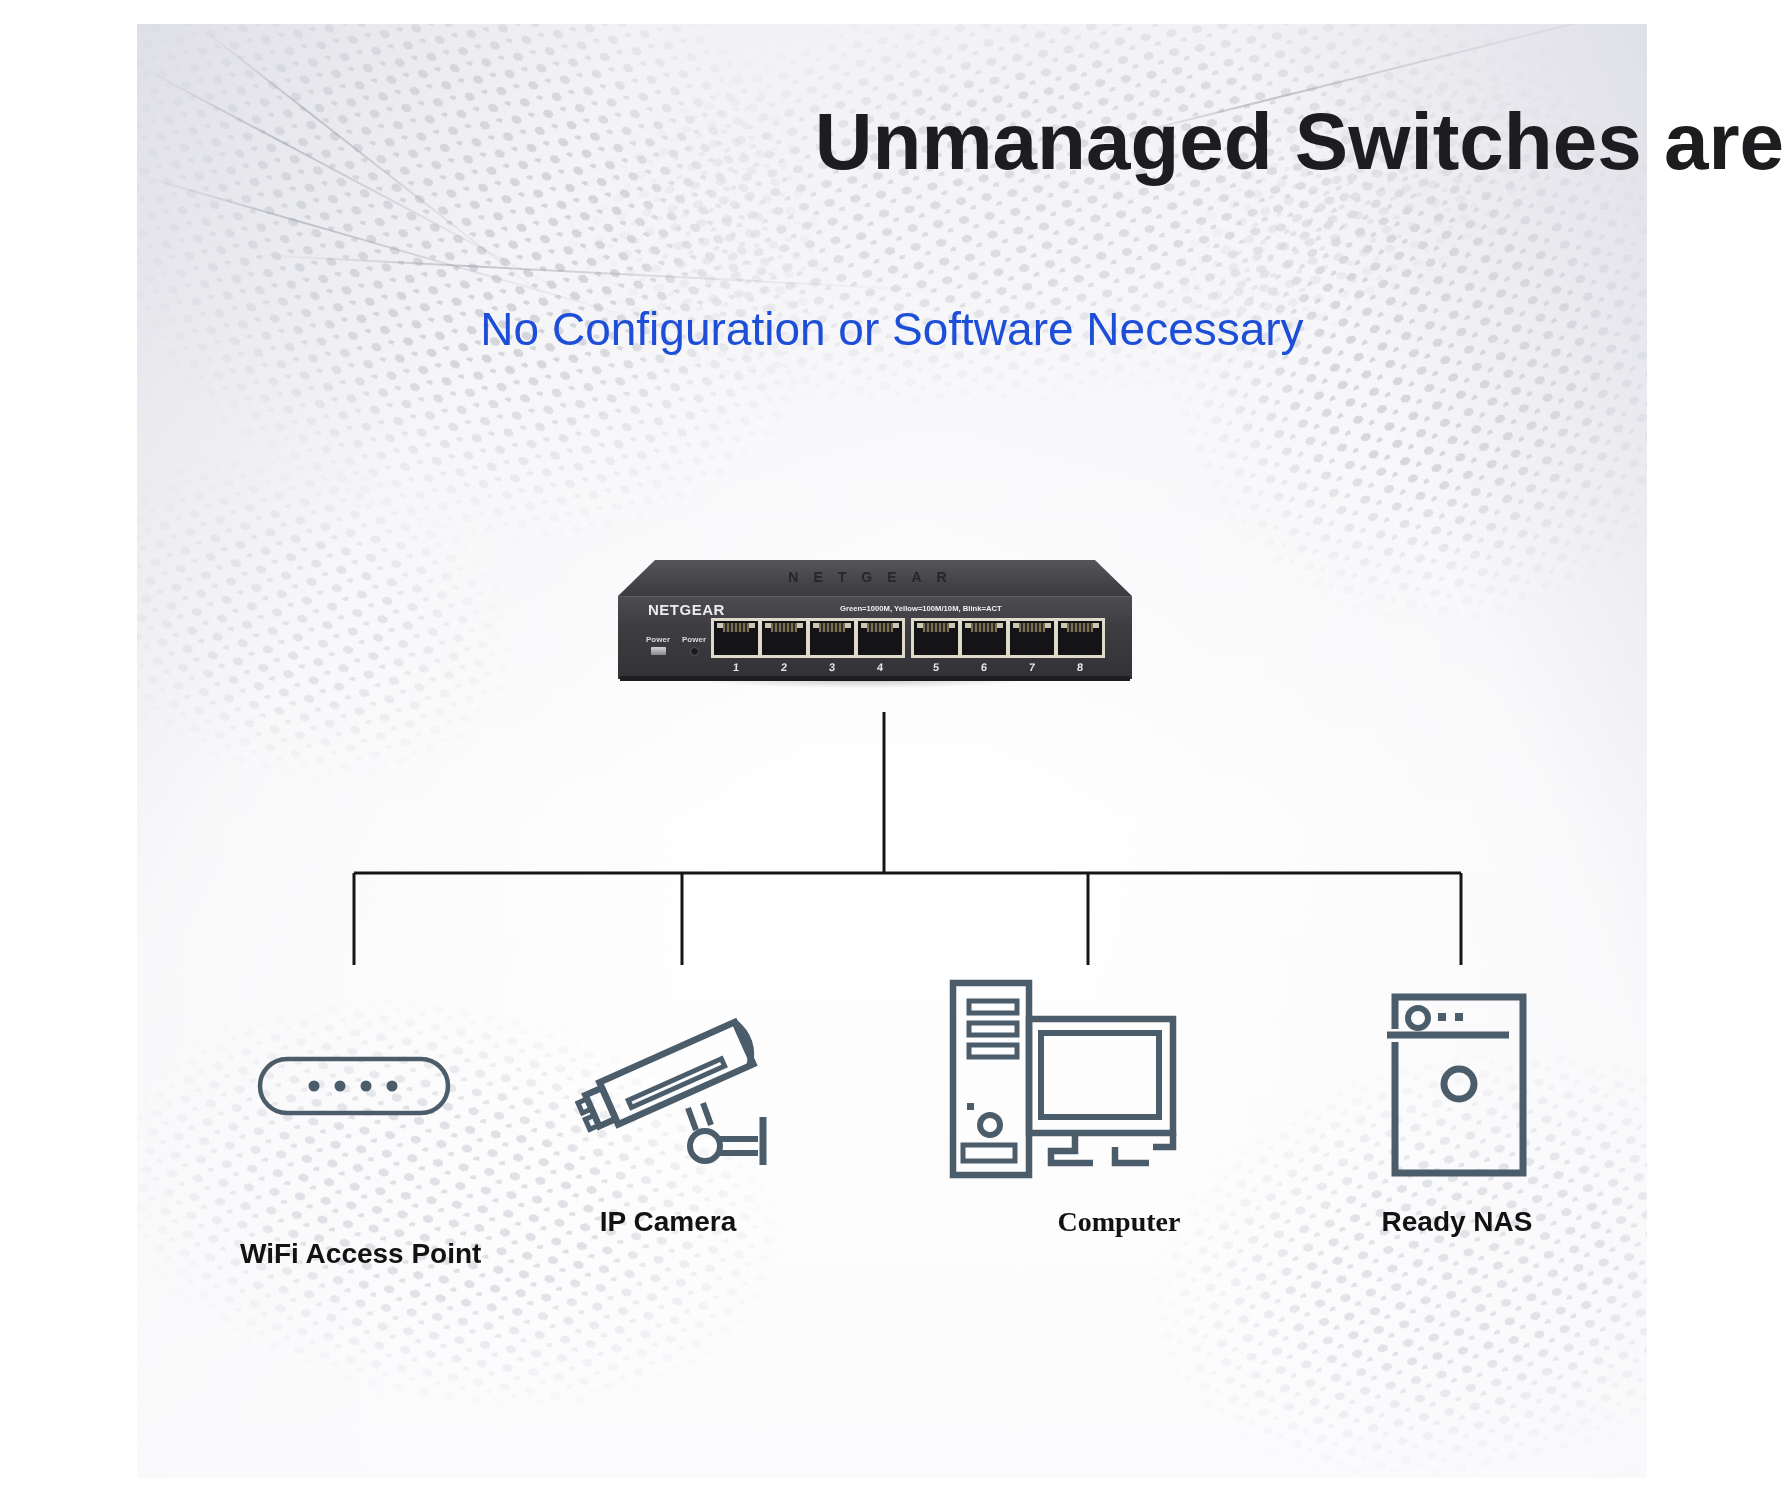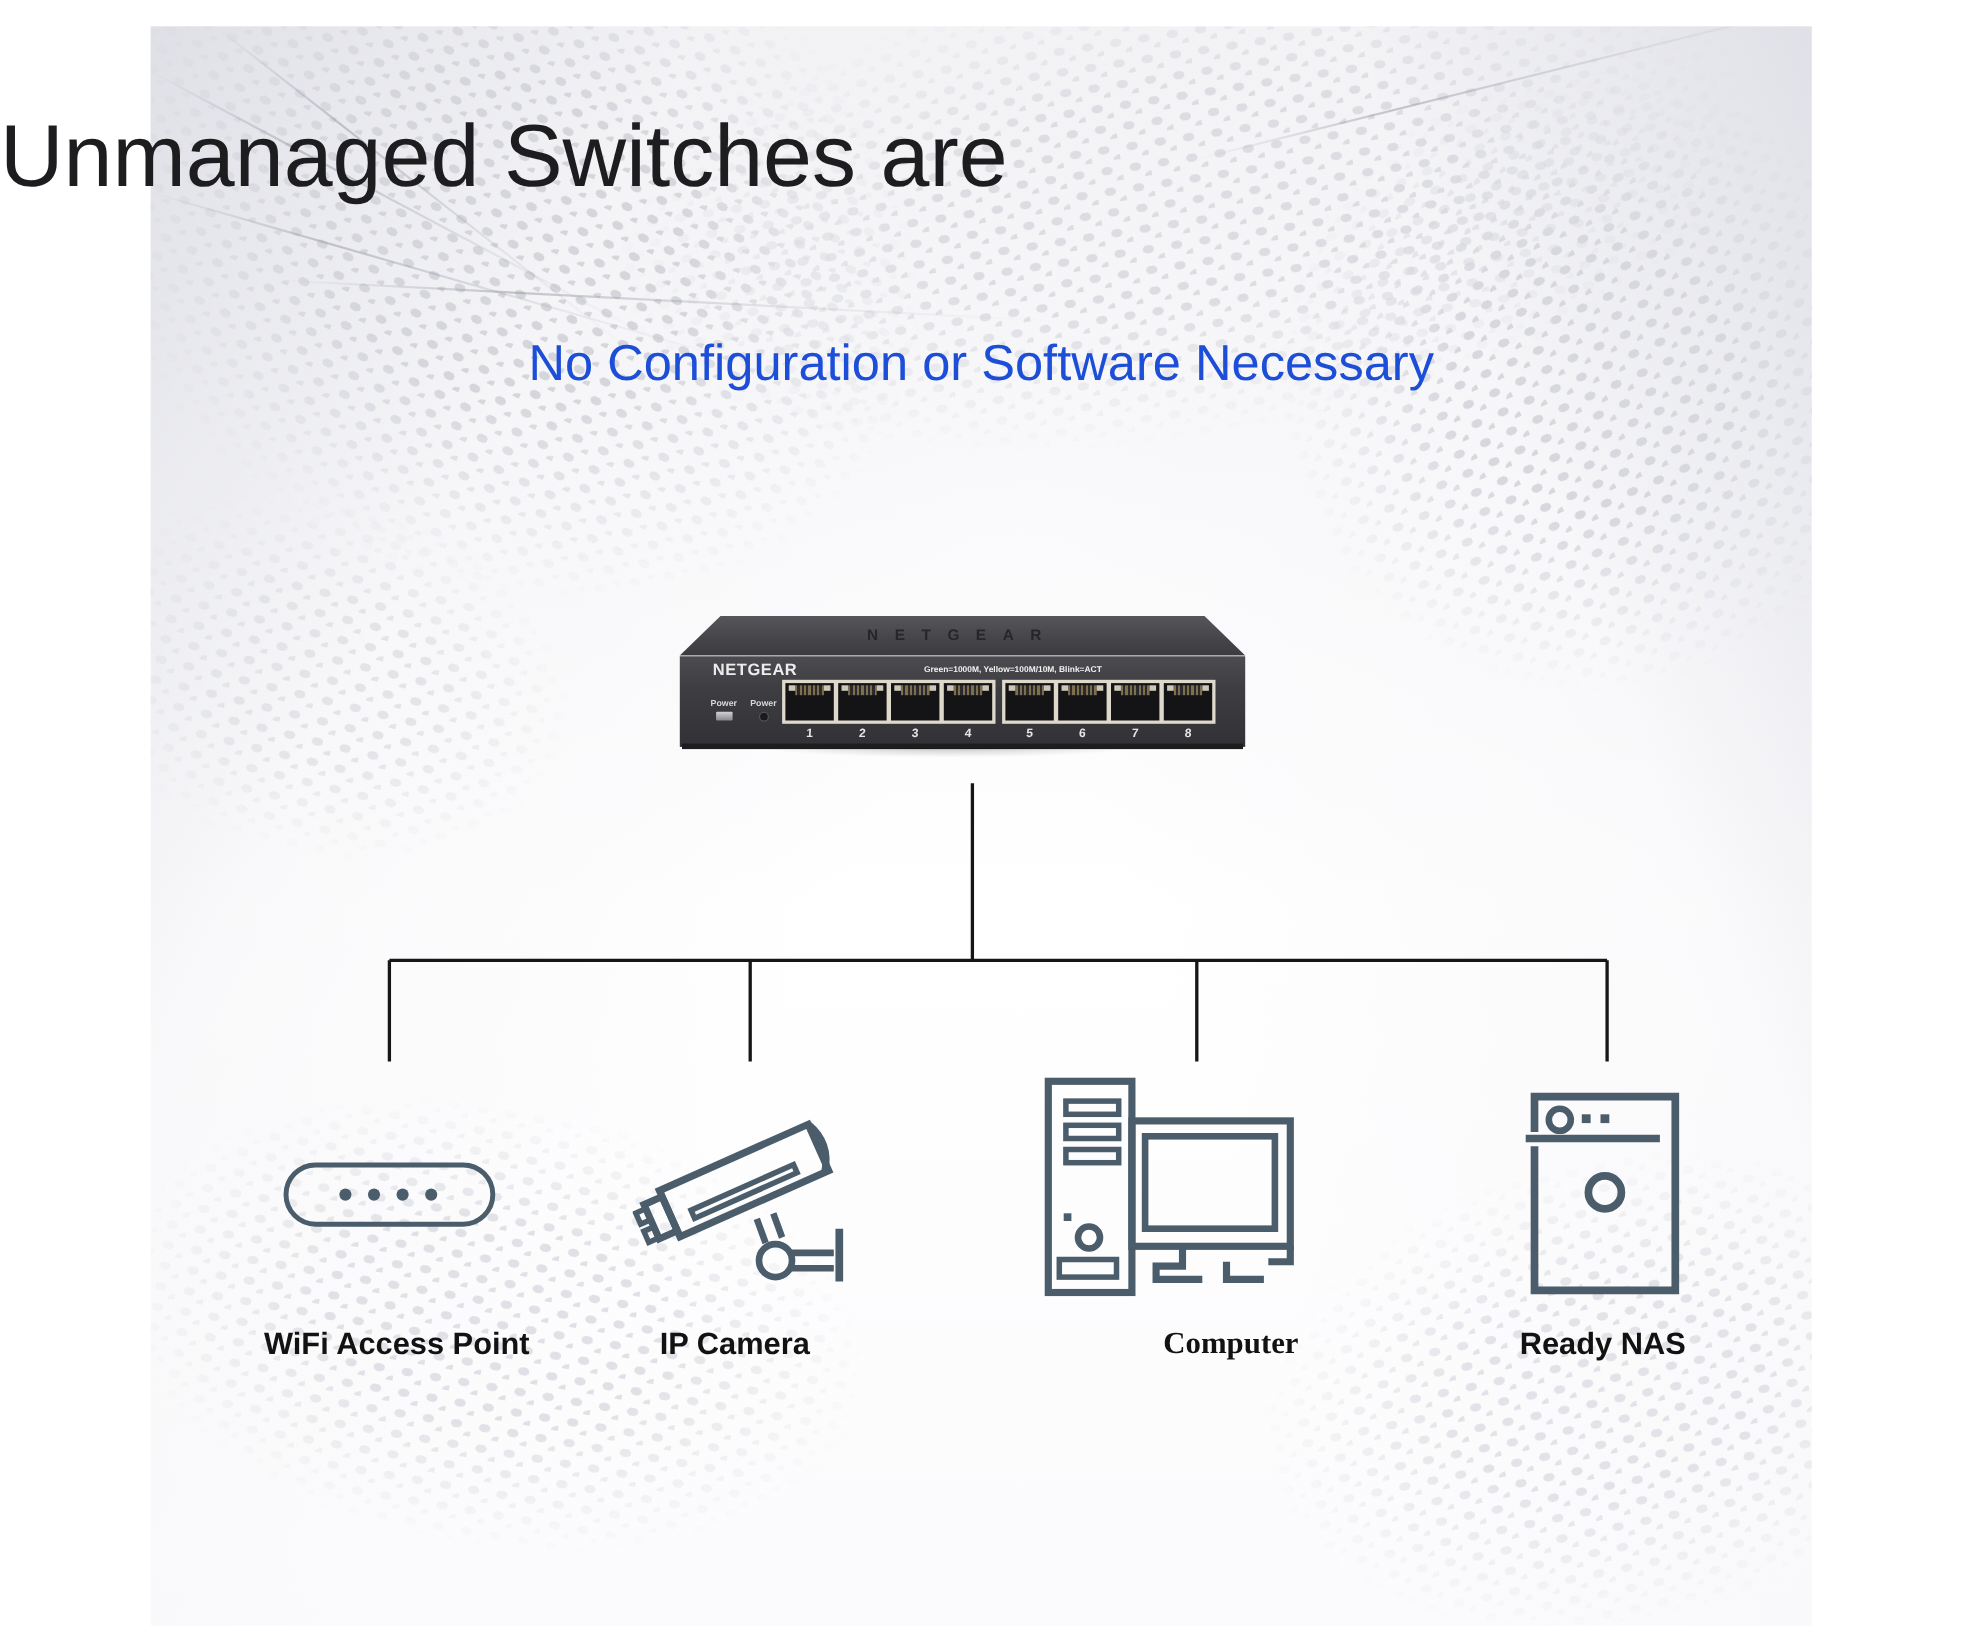--- a/index.html
+++ b/index.html
@@ -27,22 +27,22 @@
     -webkit-mask-image:radial-gradient(ellipse at 50% 50%,#000 32%,transparent 72%);
     mask-image:radial-gradient(ellipse at 50% 50%,#000 32%,transparent 72%);
   }
   .wisp{
     position:absolute;height:2px;transform-origin:0 50%;
     background:linear-gradient(90deg,transparent,rgba(148,150,160,.5) 30%,rgba(148,150,160,.15) 70%,transparent);
   }
 
   
   .title{
-    position:absolute;left:0;width:100%;top:94px;text-align:left;
-    font-size:80px;line-height:96px;font-weight:400;color:var(--title-text);
+    position:absolute;left:0;width:100%;top:94px;text-align:right;
+    font-size:80px;line-height:96px;font-weight:700;color:var(--title-text);
   }
   .subtitle{
     position:absolute;left:0;width:100%;top:302px;text-align:center;
     font-size:46px;font-weight:300;color:#1d4ed8;
   }
 
   
   .switch{position:absolute;left:618px;top:560px;width:488px;height:134px;}
   .sw-top{
     position:absolute;left:0;top:0;width:514px;height:36px;
@@ -178,21 +178,21 @@
 
 <div class="icon" style="left:240px;top:1040px;">
   <svg width="228" height="110" viewBox="0 0 228 110" fill="none" stroke="currentColor">
     <rect x="20" y="19" width="188" height="54" rx="27" stroke-width="4.5"></rect>
     <circle cx="74" cy="46" r="5.5" fill="currentColor" stroke="none"></circle>
     <circle cx="100" cy="46" r="5.5" fill="currentColor" stroke="none"></circle>
     <circle cx="126" cy="46" r="5.5" fill="currentColor" stroke="none"></circle>
     <circle cx="152" cy="46" r="5.5" fill="currentColor" stroke="none"></circle>
   </svg>
 </div>
-<div class="dev-label" style="left:240px;width:228px;">WiFi Access Point</div>
+<div class="dev-label" style="left:240px;width:228px;margin-top:32px;">WiFi Access Point</div>
 
 <div class="icon" style="left:575px;top:995px;">
   <svg width="215" height="170" viewBox="0 0 215 170" fill="none" stroke="currentColor" stroke-width="6.5">
     <g transform="rotate(-24 100 80)">
       <rect x="28" y="56" width="148" height="46"></rect>
       <rect x="47" y="84" width="102" height="8" stroke-width="5"></rect>
       <path d="M176 56 q12 24 -4 46"></path>
       <rect x="10" y="62" width="18" height="34"></rect>
       <rect x="0" y="66" width="10" height="11" stroke-width="5"></rect>
       <rect x="0" y="84" width="10" height="11" stroke-width="5"></rect>

